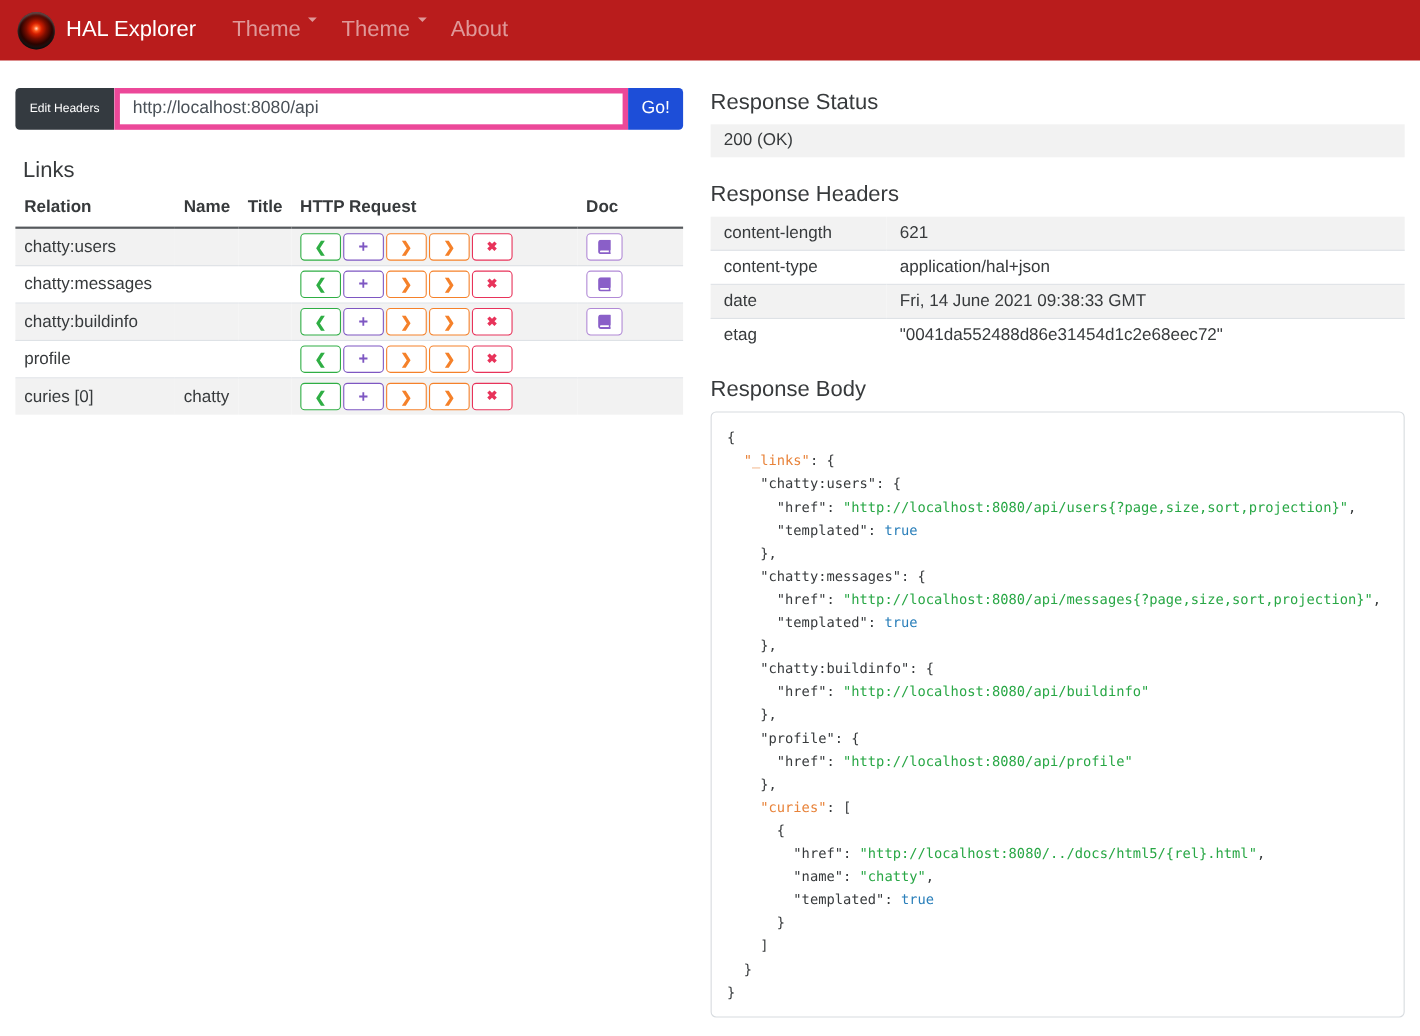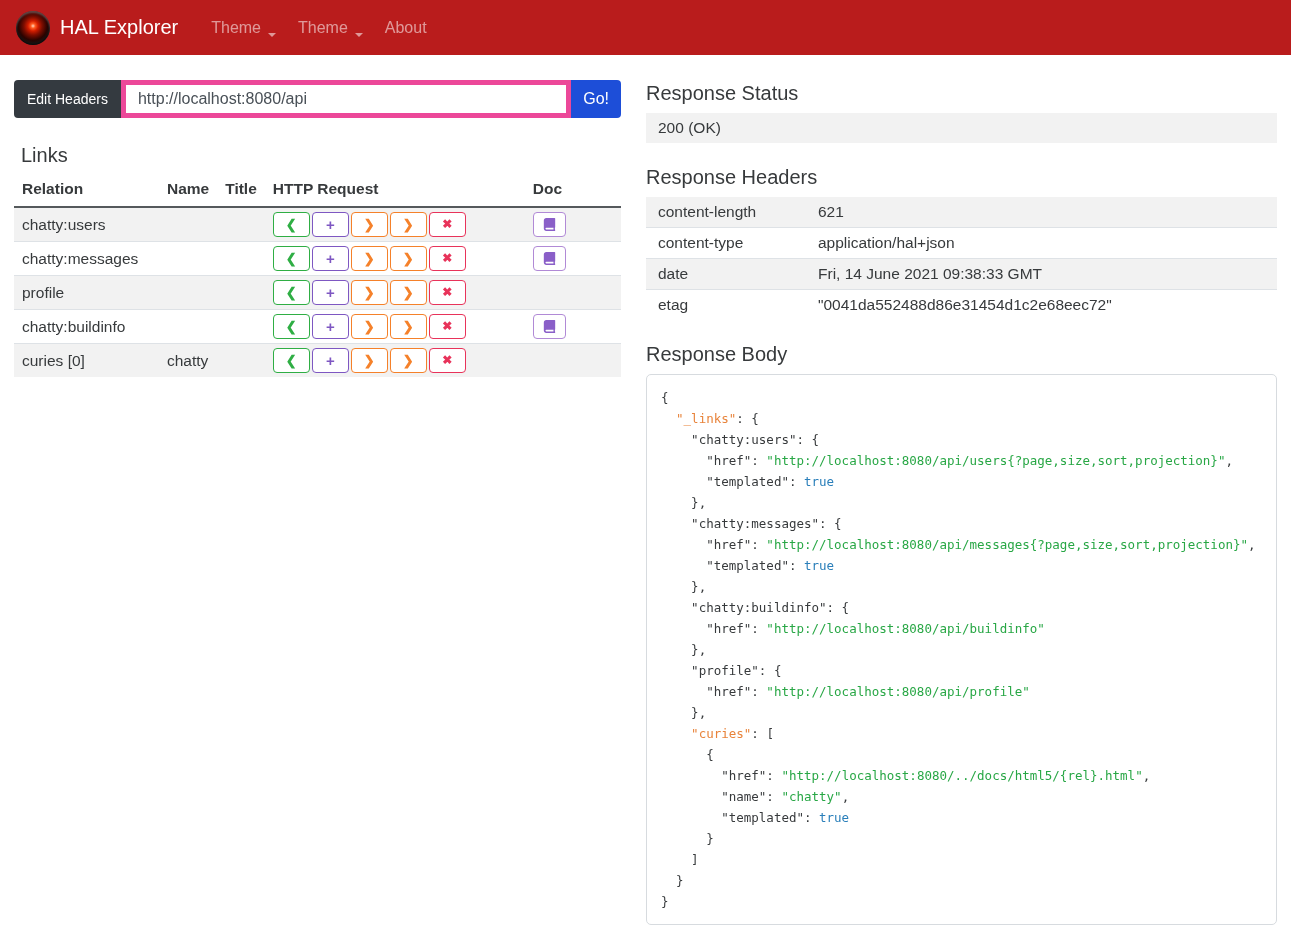--- a/index.html
+++ b/index.html
@@ -18,43 +18,43 @@
   .hal-eye {
     width:34px; height:34px; border-radius:50%;
     background: radial-gradient(circle at 50% 44%,
       #ffd9c4 0%, #ff5a1f 9%, #d21d00 20%, #7c0d00 36%,
       #2a0300 56%, #181818 72%, #454545 90%, #242424 100%);
     box-shadow: inset 0 2px 2px rgba(255,255,255,.28), inset 0 -1px 2px rgba(0,0,0,.7);
     flex:0 0 auto;
   }
   .nav { display:flex; align-items:center; }
   .nav-link {
-    color:rgba(255,255,255,.55); font-size:16px; padding:0 11px;
-    display:flex; align-items:flex-end; cursor:pointer; text-decoration:none;
+    color:rgba(255,255,255,.55); font-size:20px; padding:0 11px;
+    display:flex; align-items:flex-start; cursor:pointer; text-decoration:none;
   }
   .caret {
     width:0; height:0; margin-left:7px;
     border-left:4.5px solid transparent; border-right:4.5px solid transparent;
     border-top:4.5px solid rgba(255,255,255,.55);
   }
 
   
   .main { display:flex; padding:25px 14px 20px 14px; gap:25px; align-items:flex-start; }
   .col-left  { flex:0 0 607px; width:607px; }
   .col-right { flex:1; min-width:0; }
 
   h2.section { font-size:20px; font-weight:400; color:#373a3c; margin:23px 0 9px 0; line-height:1.1; }
   h2.section.first { margin-top:2px; }
   .col-left h2.section { margin-top:26px; margin-left:7px; }
 
   
   .input-group { display:flex; height:38px; width:100%; }
   .btn-eh {
     background:#343a40; color:#fff; border:none; border-radius:4px 0 0 4px;
-    padding:0 13px; font-size:14px; font-family:inherit; cursor:pointer; white-space:nowrap;
+    padding:0 13px; font-size:11px; font-family:inherit; cursor:pointer; white-space:nowrap;
   }
   .url-input {
     flex:1; min-width:0; border:5px solid #ec4899; border-radius:0;
     padding:0 12px; font-size:16px; color:#495057; font-family:inherit; outline:none;
   }
   .btn-go {
     background:#1d4ed8; color:#fff; border:none; border-radius:0 4px 4px 0;
     padding:0 12px; font-size:16px; font-family:inherit; cursor:pointer;
   }
 
@@ -168,36 +168,36 @@
             <td></td>
             <td></td>
             <td><button class="req-btn req-get">❮</button><button class="req-btn req-post">+</button><button class="req-btn req-put">❯</button><button class="req-btn req-patch">❯</button><button class="req-btn req-delete">✖</button></td>
             <td class="doc-cell"><button class="doc-btn">
                 <svg width="13" height="13" viewBox="0 0 448 512" aria-hidden="true">
                   <path fill="#8a5fc8" d="M448 360V24c0-13.3-10.7-24-24-24H96C43 0 0 43 0 96v320c0 53 43 96 96 96h328c13.3 0 24-10.7 24-24v-16c0-7.5-3.5-14.3-8.9-18.7-4.2-15.4-4.2-59.3 0-74.7 5.4-4.3 8.9-11.1 8.9-18.6zM381.4 448H96c-17.7 0-32-14.3-32-32 0-17.6 14.4-32 32-32h285.4c-1.9 17.1-1.9 46.9 0 64z"></path>
                 </svg>
               </button></td>
           </tr>
           <tr>
-            <td>profile</td>
-            <td></td>
-            <td></td>
-            <td><button class="req-btn req-get">❮</button><button class="req-btn req-post">+</button><button class="req-btn req-put">❯</button><button class="req-btn req-patch">❯</button><button class="req-btn req-delete">✖</button></td>
-            <td class="doc-cell"></td>
-          </tr>
-          <tr>
             <td>chatty:buildinfo</td>
             <td></td>
             <td></td>
             <td><button class="req-btn req-get">❮</button><button class="req-btn req-post">+</button><button class="req-btn req-put">❯</button><button class="req-btn req-patch">❯</button><button class="req-btn req-delete">✖</button></td>
             <td class="doc-cell"><button class="doc-btn">
                 <svg width="13" height="13" viewBox="0 0 448 512" aria-hidden="true">
                   <path fill="#8a5fc8" d="M448 360V24c0-13.3-10.7-24-24-24H96C43 0 0 43 0 96v320c0 53 43 96 96 96h328c13.3 0 24-10.7 24-24v-16c0-7.5-3.5-14.3-8.9-18.7-4.2-15.4-4.2-59.3 0-74.7 5.4-4.3 8.9-11.1 8.9-18.6zM381.4 448H96c-17.7 0-32-14.3-32-32 0-17.6 14.4-32 32-32h285.4c-1.9 17.1-1.9 46.9 0 64z"></path>
                 </svg>
               </button></td>
+          </tr>
+          <tr>
+            <td>profile</td>
+            <td></td>
+            <td></td>
+            <td><button class="req-btn req-get">❮</button><button class="req-btn req-post">+</button><button class="req-btn req-put">❯</button><button class="req-btn req-patch">❯</button><button class="req-btn req-delete">✖</button></td>
+            <td class="doc-cell"></td>
           </tr>
           <tr>
             <td>curies [0]</td>
             <td>chatty</td>
             <td></td>
             <td><button class="req-btn req-get">❮</button><button class="req-btn req-post">+</button><button class="req-btn req-put">❯</button><button class="req-btn req-patch">❯</button><button class="req-btn req-delete">✖</button></td>
             <td class="doc-cell"></td>
           </tr>
         </tbody>
     </table>

